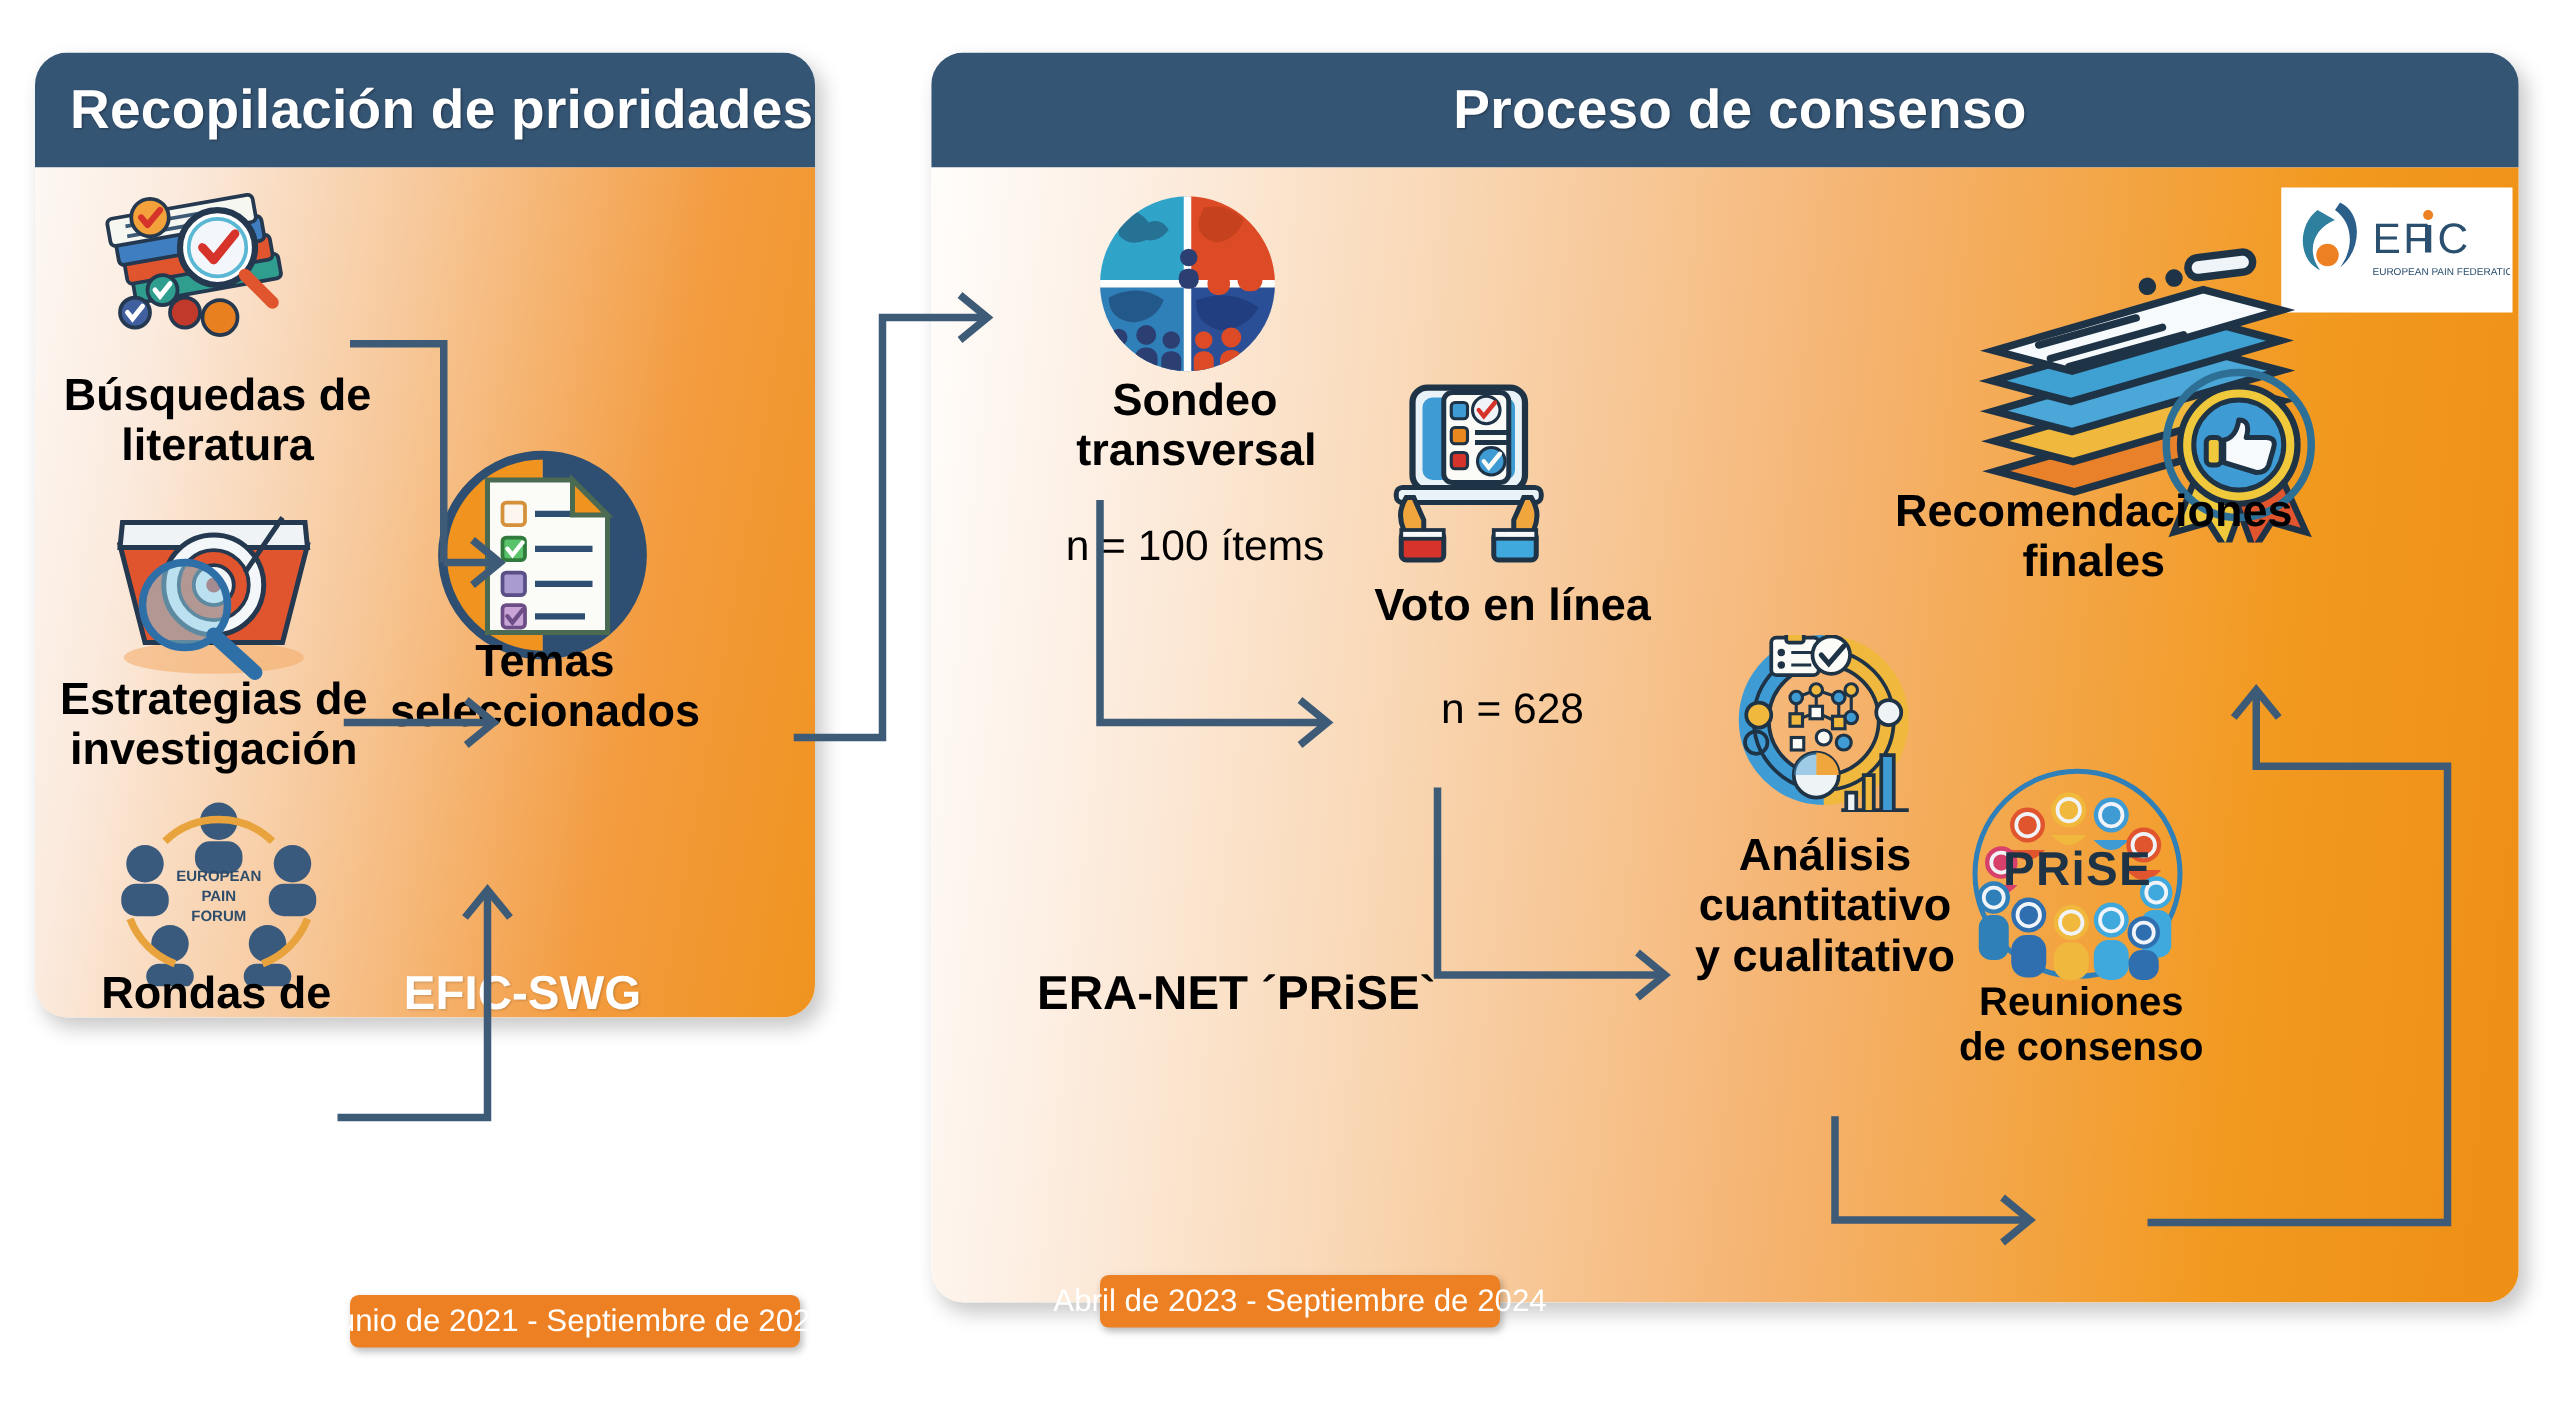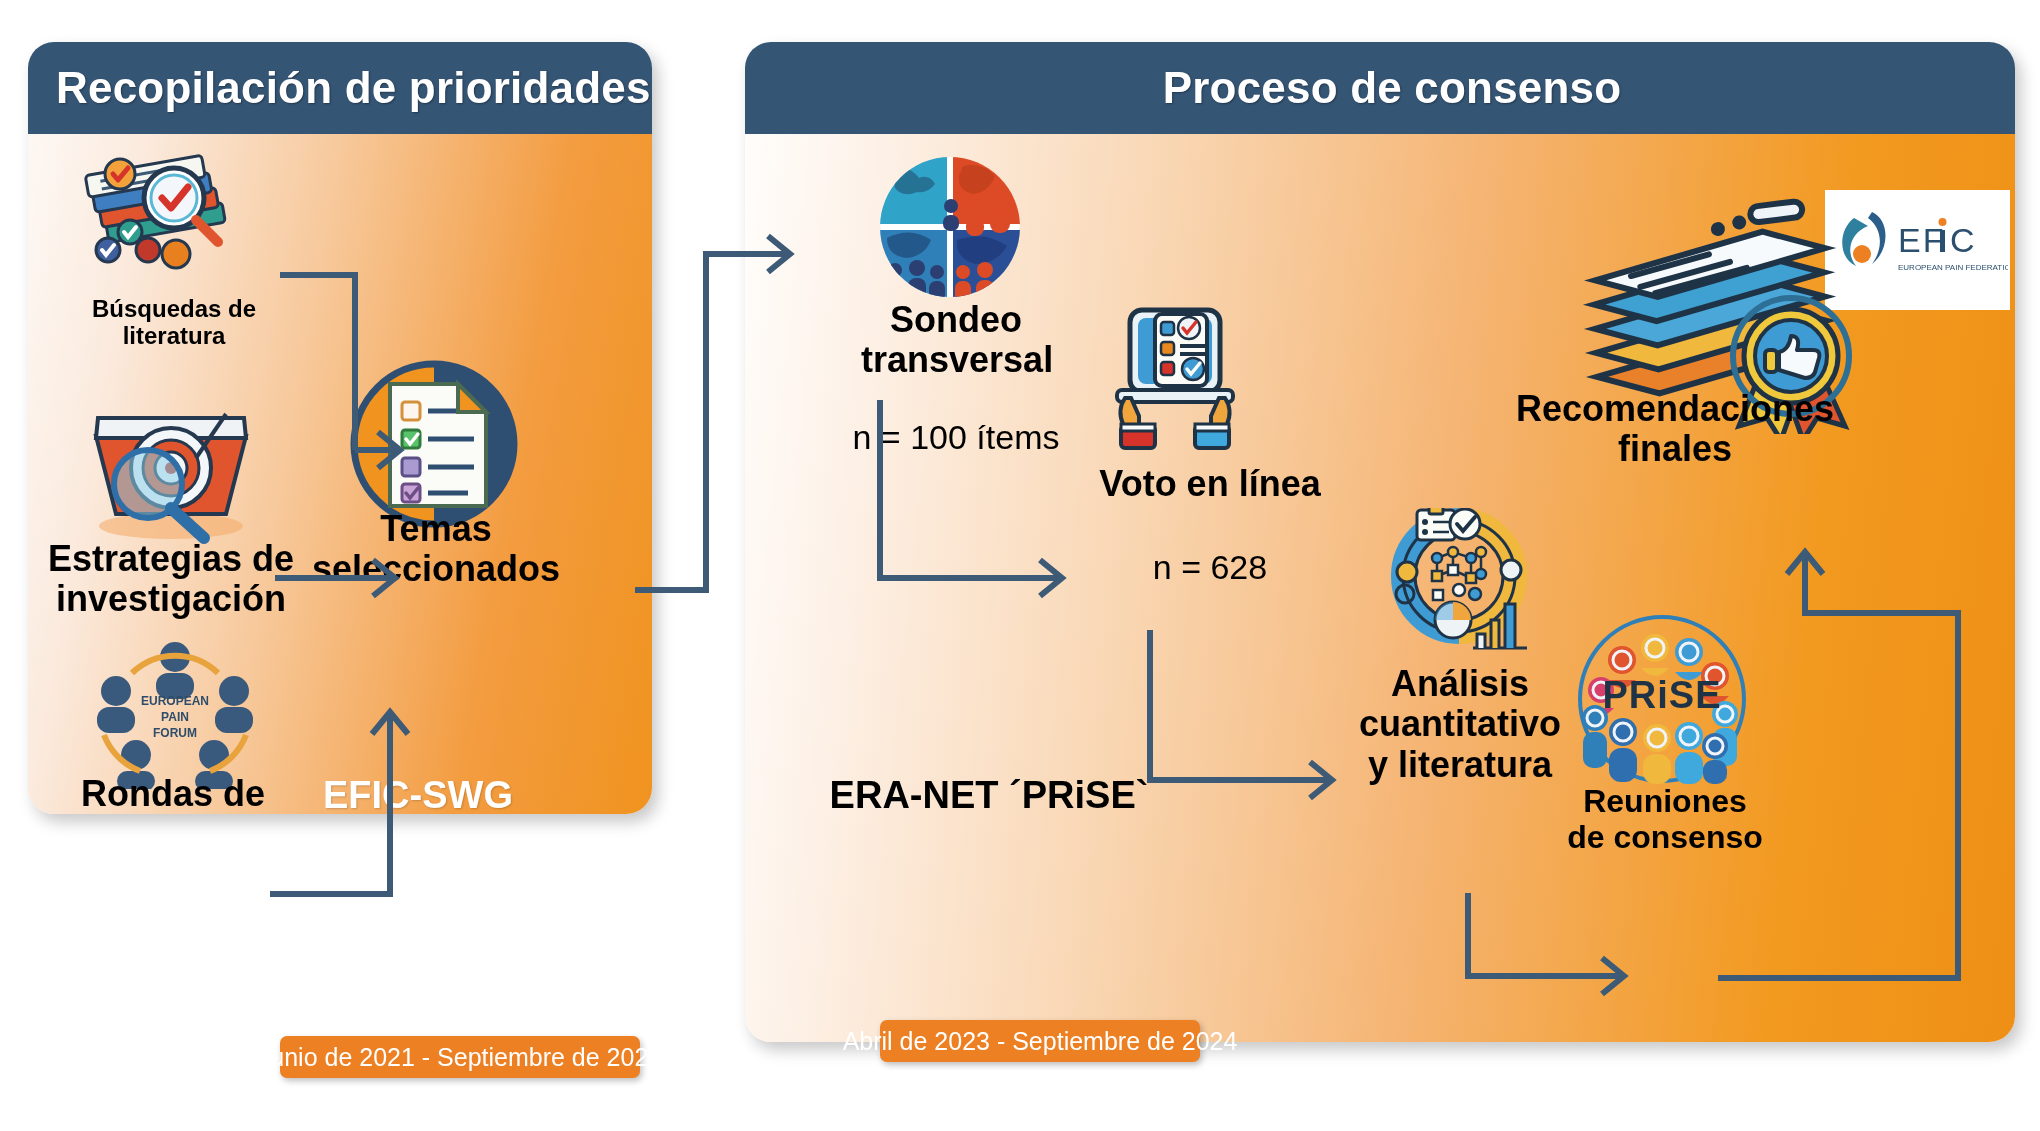--- a/index.html
+++ b/index.html
@@ -141,42 +141,42 @@
           <path d="M60 83 l4 5 l8 -10" fill="none" stroke="#fff" stroke-width="3.5" stroke-linecap="round"></path>
           <line x1="82" y1="83" x2="128" y2="83" stroke="#2e4f72" stroke-width="5"></line>
           <rect x="56" y="102" width="18" height="18" rx="3" fill="#a99bd0" stroke="#5a4f86" stroke-width="3"></rect>
           <line x1="82" y1="111" x2="128" y2="111" stroke="#2e4f72" stroke-width="5"></line>
           <rect x="56" y="128" width="18" height="18" rx="3" fill="#c9a4d6" stroke="#6c4d86" stroke-width="3"></rect>
           <path d="M60 137 l4 5 l8 -10" fill="none" stroke="#6c4d86" stroke-width="3.5" stroke-linecap="round"></path>
           <line x1="82" y1="137" x2="122" y2="137" stroke="#2e4f72" stroke-width="5"></line>
         </svg>
       </div>
 
-      <div class="lbl" style="left:6px;top:162px;width:280px;font-size:24px;">Búsquedas de
+      <div class="lbl" style="left:6px;top:162px;width:280px;font-size:36px;">Búsquedas de
 literatura</div>
       <div class="lbl" style="left:-2px;top:405px;width:290px;font-size:36px;">Estrategias de
 investigación</div>
       <div class="lbl" style="left:10px;top:640px;width:270px;font-size:36px;">Rondas de
 expertos</div>
       <div class="lbl" style="left:258px;top:375px;width:300px;font-size:36px;">Temas
 seleccionados</div>
 
       <div class="lbl lbl-white" style="left:260px;top:640px;width:260px;font-size:38px;">EFIC-SWG</div>
     </div>
   </div>
 
   <div class="badge" style="left:280px;top:1036px;width:360px;height:42px;">Junio de 2021 - Septiembre de 2022</div>
 
   <div class="panel" id="panel-right">
     <div class="panel-head right">
       <span>Proceso de consenso</span>
     </div>
     <div class="panel-body">
 
-      <div class="efic-box" style="left:1080px;top:16px;width:185px;height:120px;margin-top:40px;">
+      <div class="efic-box" style="left:1080px;top:16px;width:185px;height:100px;">
         <svg width="180" height="92" viewBox="0 0 180 92">
           <path d="M26 14 C10 26 10 54 28 62 C16 46 24 28 40 22 Z" fill="#2f7f9e"></path>
           <path d="M44 8 C62 16 62 46 44 60 C56 44 54 24 40 14 Z" fill="#2b5f8a"></path>
           <circle cx="34" cy="50" r="9" fill="#ee8024"></circle>
           <text x="70" y="48" font-family="Liberation Sans, sans-serif" font-size="34" fill="#2b4f6e" letter-spacing="2">EF</text>
           <text x="122" y="48" font-family="Liberation Sans, sans-serif" font-size="34" fill="#2b4f6e" letter-spacing="2">C</text>
           <rect x="112" y="26" width="5" height="22" fill="#2b4f6e"></rect>
           <circle cx="114.5" cy="18" r="4" fill="#ee8024"></circle>
           <text x="70" y="66" font-family="Liberation Sans, sans-serif" font-size="8" fill="#2b4f6e">EUROPEAN PAIN FEDERATION</text>
         </svg>
@@ -371,21 +371,21 @@
 
       <div class="lbl" style="left:116px;top:166px;width:190px;font-size:36px;">Sondeo
 transversal</div>
       <div class="lbl sub" style="left:86px;top:248px;width:250px;font-size:34px;">n = 100 ítems</div>
 
       <div class="lbl" style="left:320px;top:330px;width:290px;font-size:36px;">Voto en línea</div>
       <div class="lbl sub" style="left:320px;top:378px;width:290px;font-size:34px;">n = 628</div>
 
       <div class="lbl" style="left:570px;top:530px;width:290px;font-size:36px;">Análisis
 cuantitativo
-y literatura</div>
+y cualitativo</div>
 
       <div class="lbl" style="left:790px;top:650px;width:260px;font-size:32px;">Reuniones
 de consenso</div>
 
       <div class="lbl" style="left:-106px;top:640px;width:700px;font-size:38px;">ERA-NET ´PRiSE`</div>
 
       <div class="lbl" style="left:730px;top:255px;width:400px;font-size:36px;">Recomendaciones
 finales</div>
     </div>
   </div>

